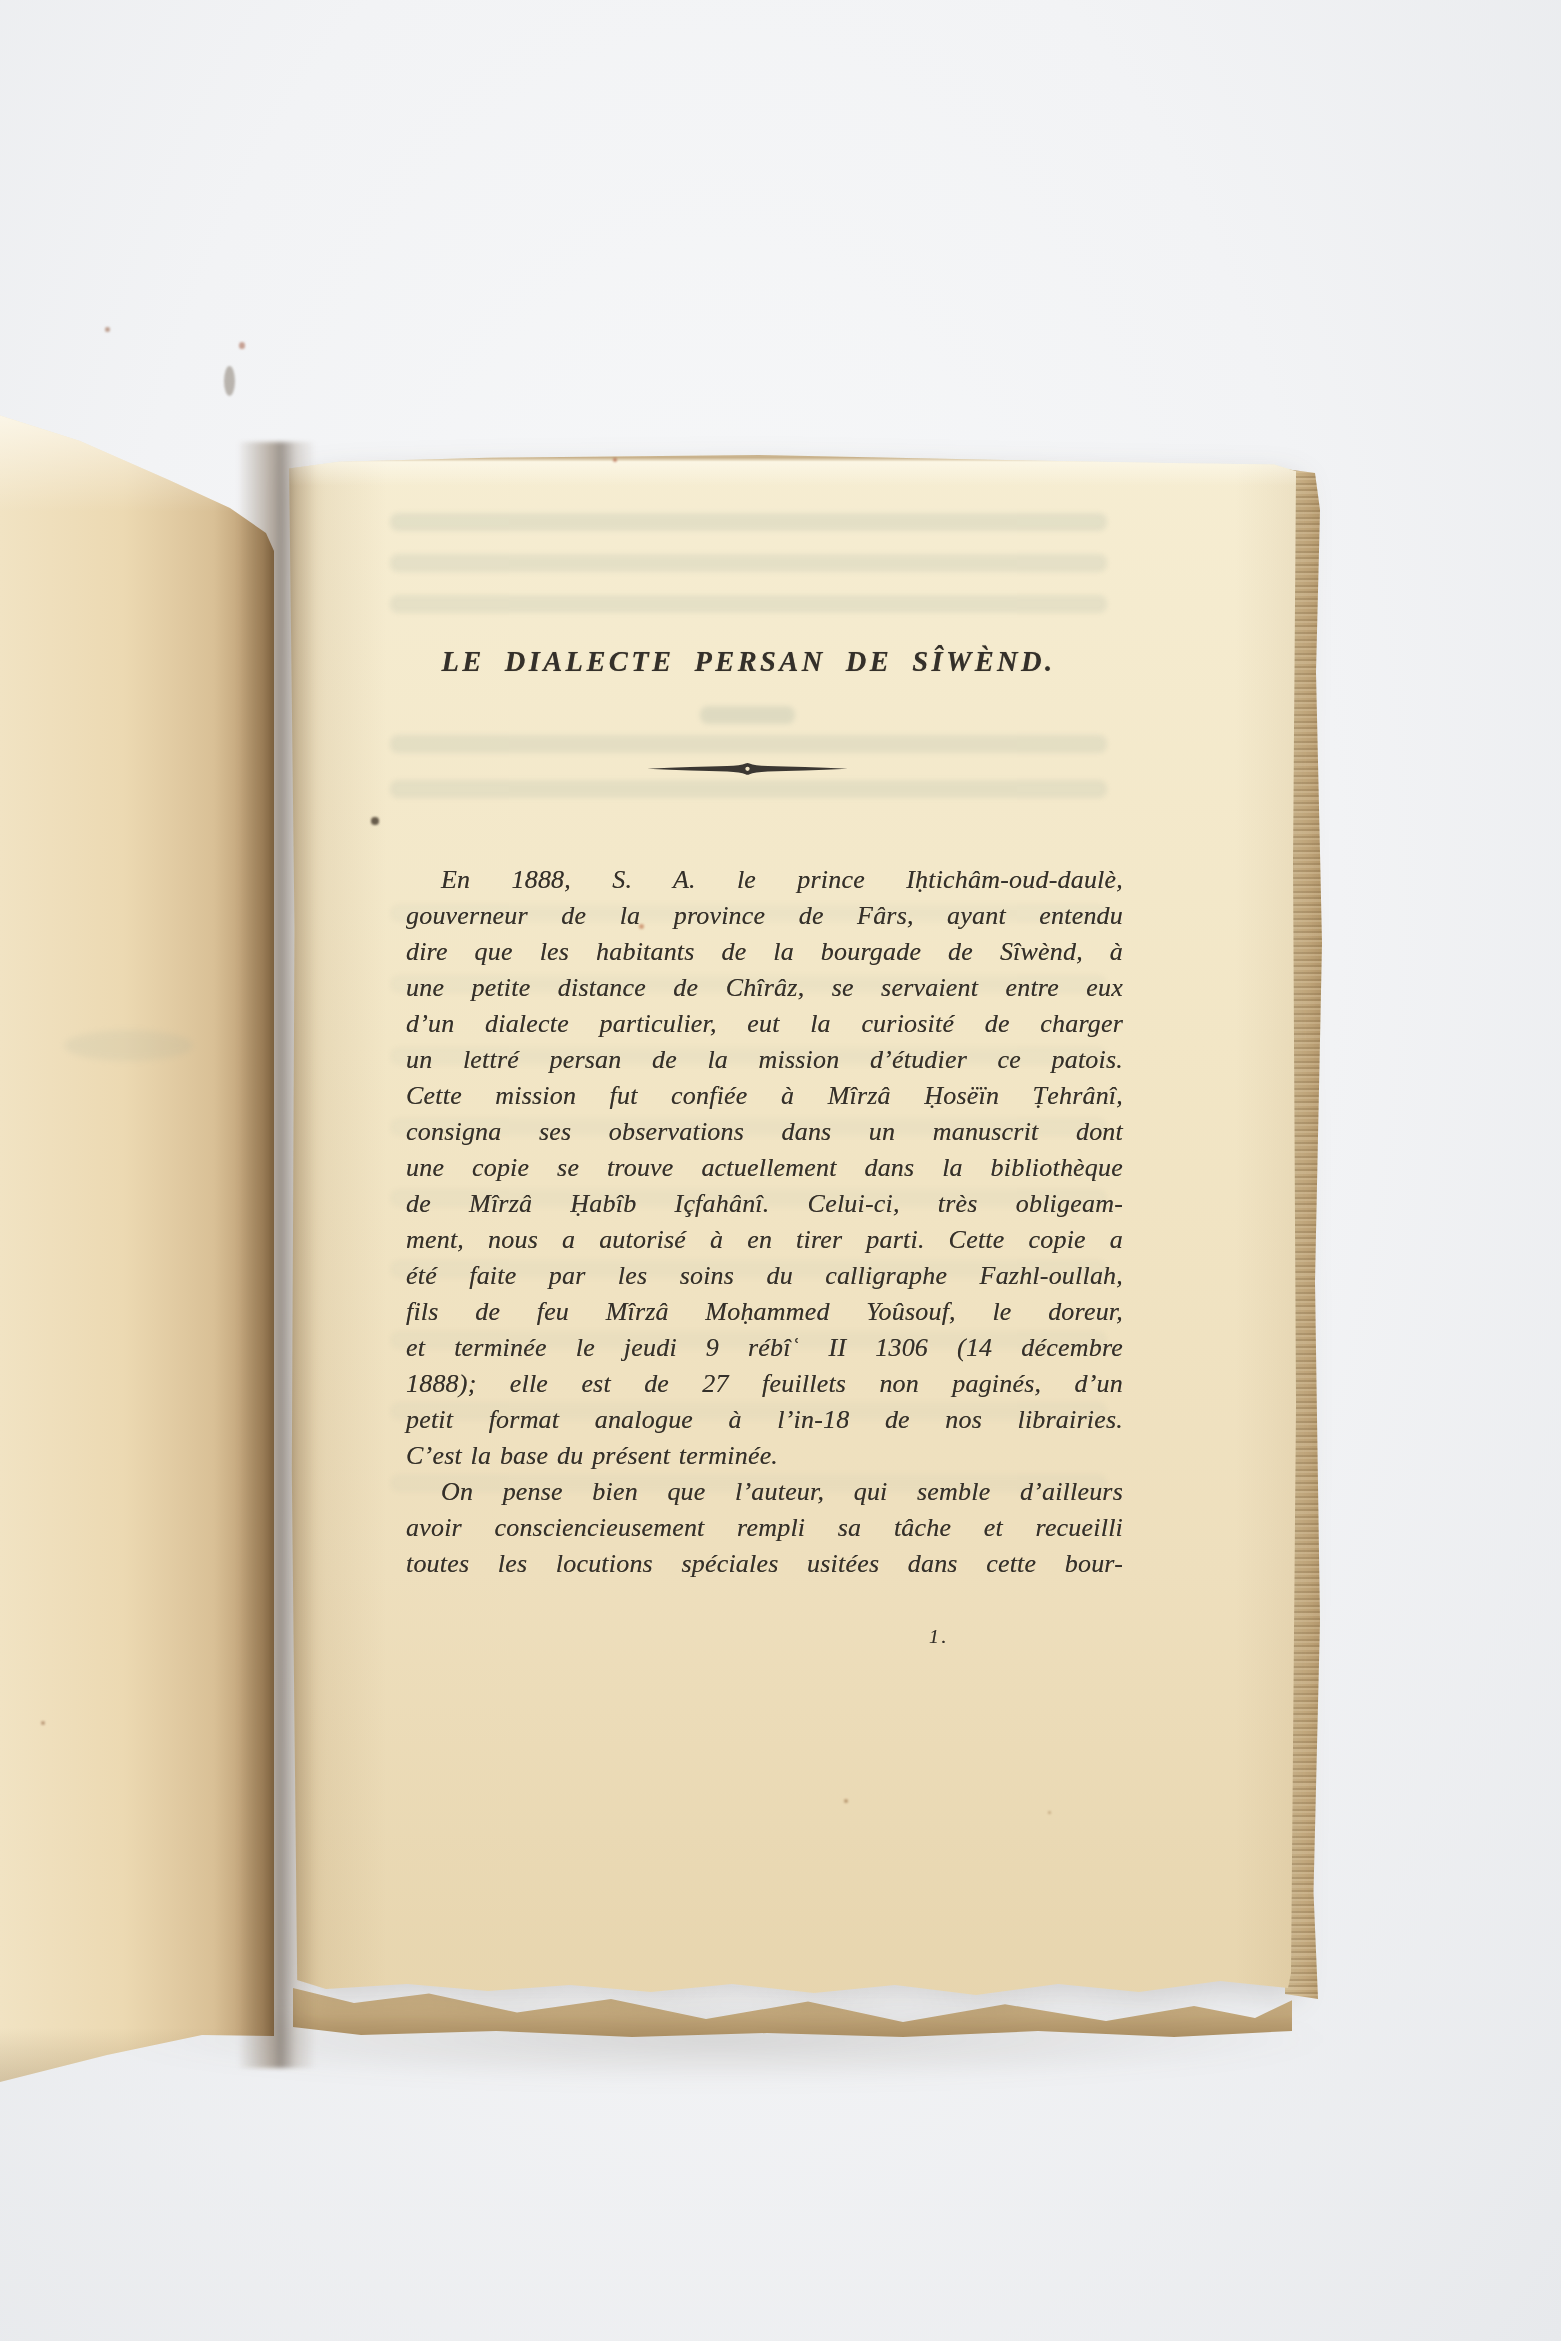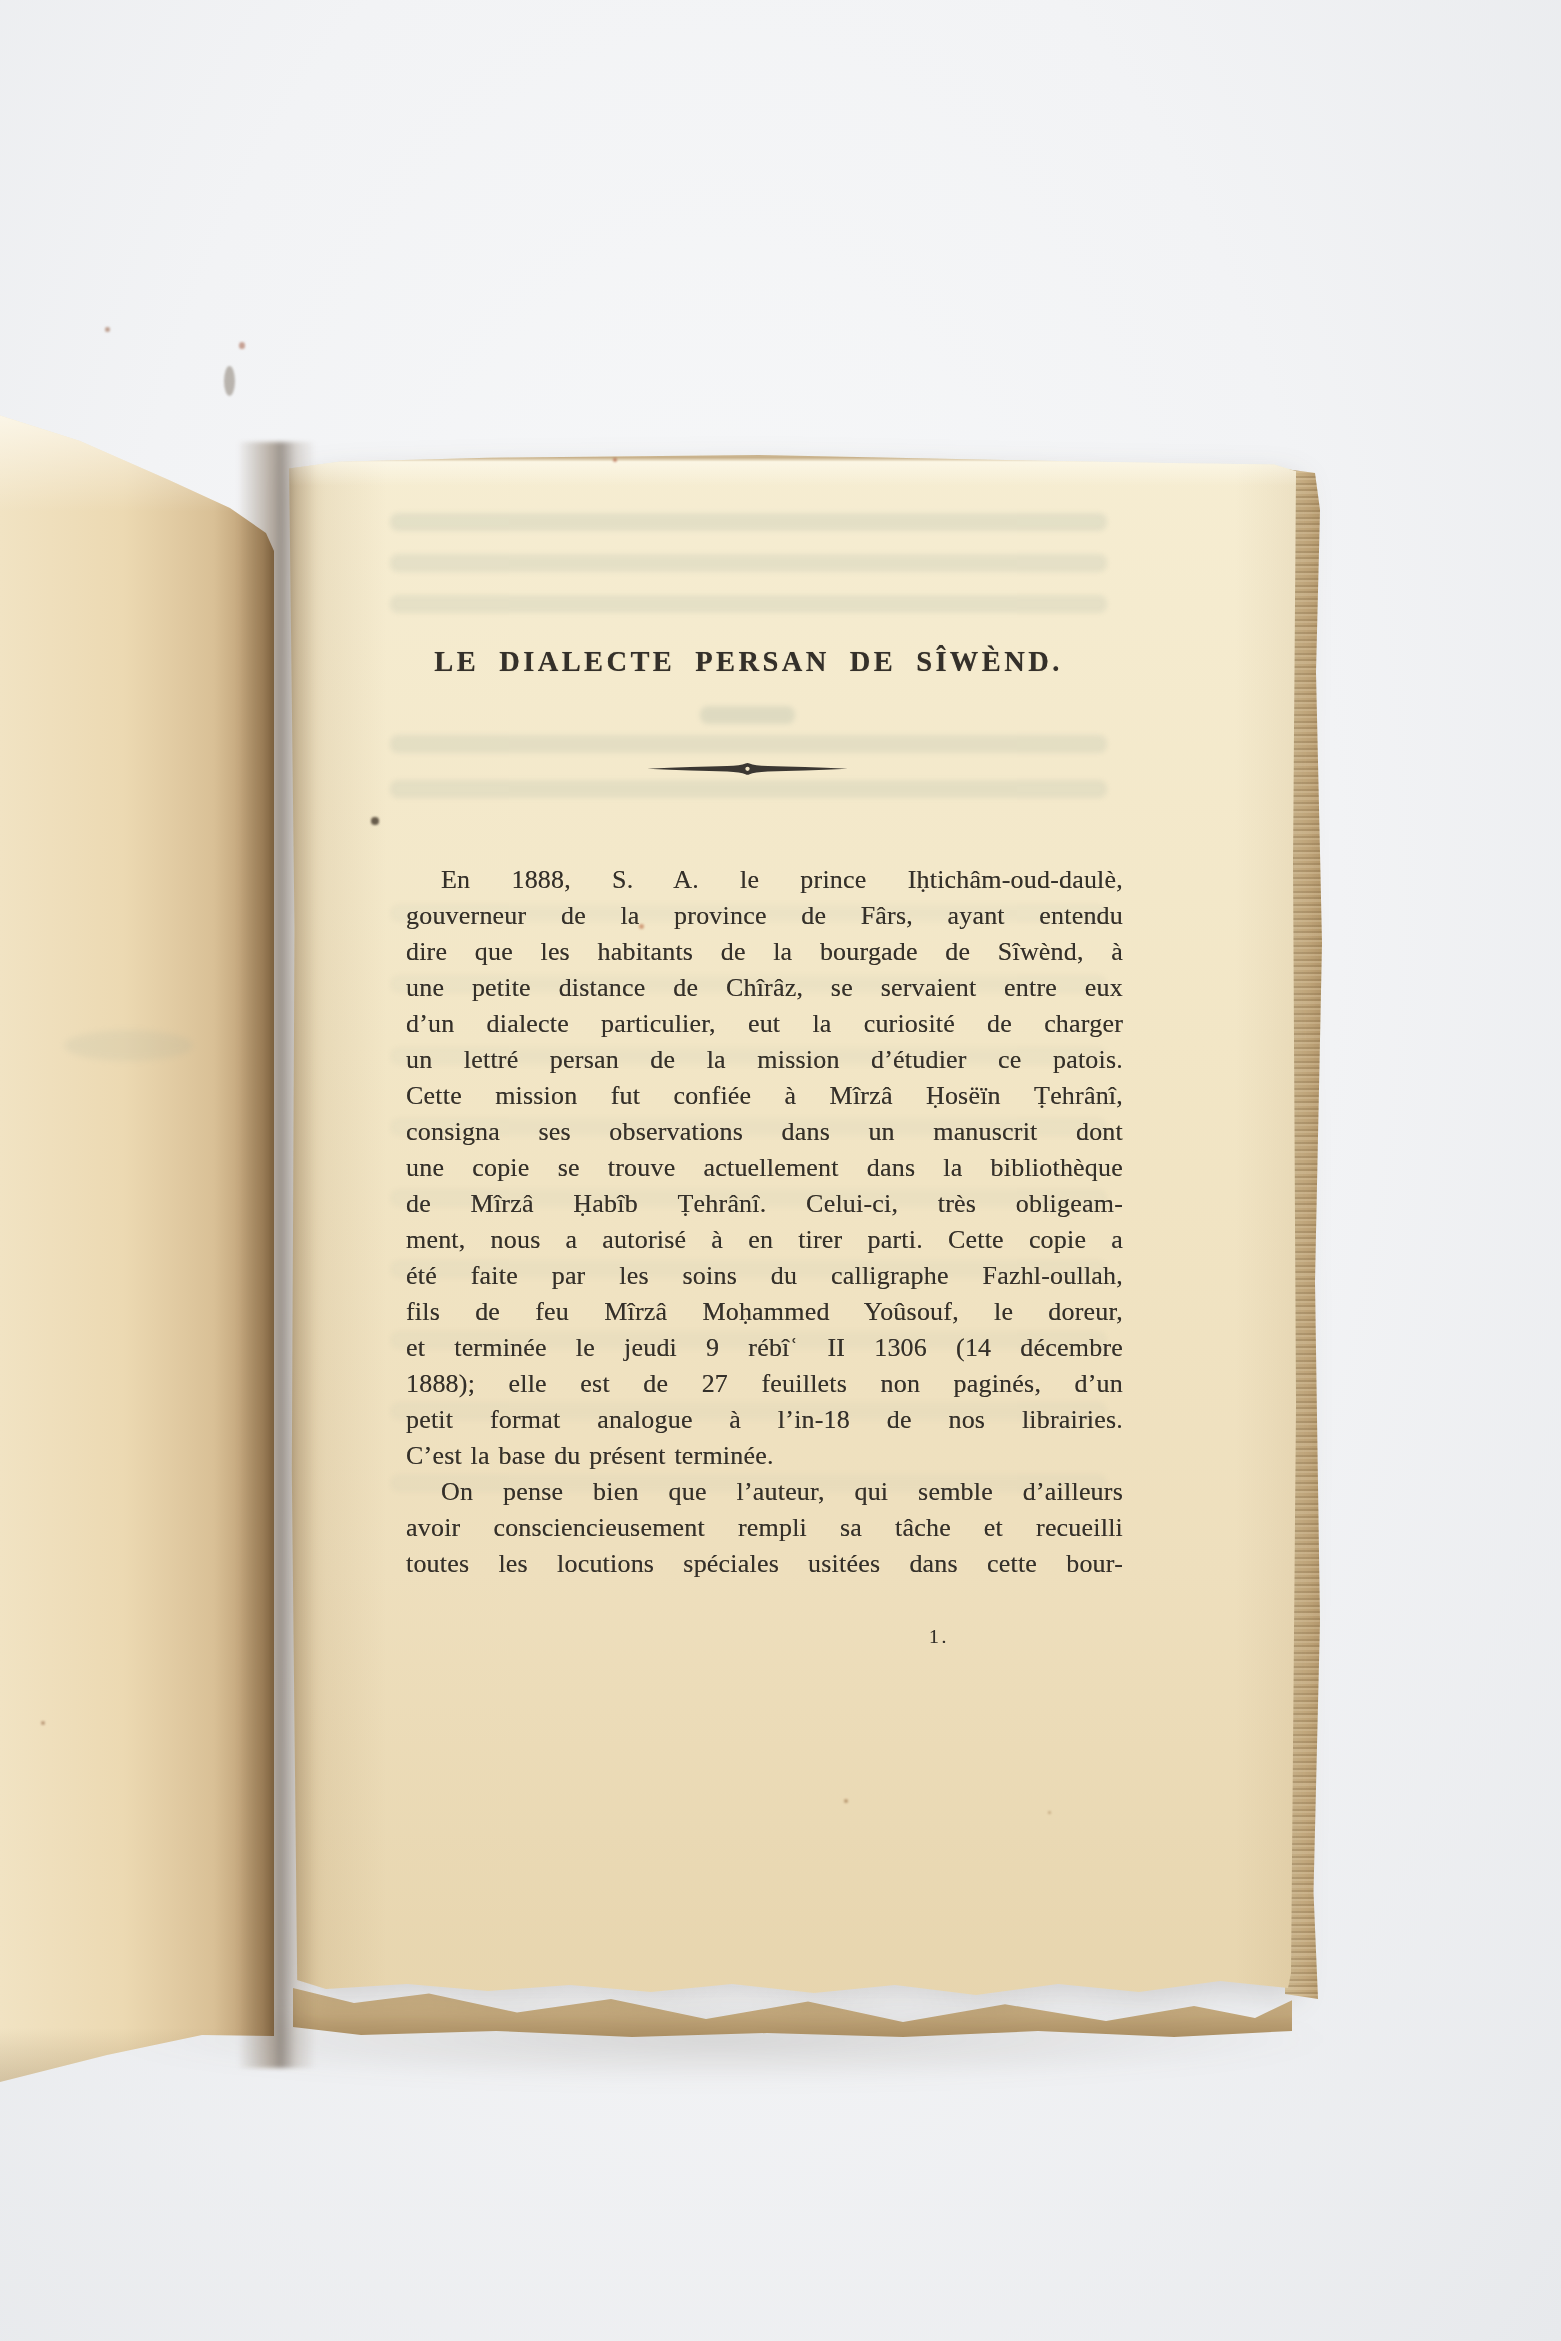--- a/index.html
+++ b/index.html
@@ -33,21 +33,21 @@
     background:linear-gradient(180deg,#d3b98c 0%,#c3a87c 55%,#a98d62 100%);
     clip-path:polygon(0 4.1px,61px 19px,136px 9.5px,224px 28.5px,318px 15px,413px 35px,515px 17.6px,610px 38px,712px 20.3px,813px 37px,901px 22px,962px 34px,999px 16.3px,999px 47px,881px 53px,745px 47px,610px 53px,474px 49px,339px 53px,203px 47px,68px 51px,0 43px);}
   
   .page-wrap{position:absolute;left:285px;top:455px;width:1011px;height:1552px;z-index:2;
     filter:drop-shadow(6.8px 11px 15px rgba(60,50,35,.16));}
   .right-page{position:absolute;inset:0;
     background:
       linear-gradient(90deg,rgba(150,115,68,.30) 0,rgba(150,115,68,.10) 41px,rgba(150,115,68,0) 102px),
       linear-gradient(270deg,rgba(150,115,68,.10) 0,rgba(150,115,68,0) 61px),
       linear-gradient(180deg,#f6edd2 0%,var(--paper,#f2e6c6) 38%,#eedfbd 72%,#e7d5ae 100%);
-    clip-path:polygon(4.1px 13.6px,54px 6.8px,203px 2.7px,474px 0,745px 5.4px,881px 8.1px,989px 9.5px,1011px 16.3px,1008px 407px,1011px 949px,1006px 1518px,1003px 1533px,935px 1526px,854px 1537px,773px 1529px,691px 1540px,610px 1530px,529px 1538px,447px 1529px,366px 1537px,285px 1530px,203px 1536px,122px 1529px,41px 1534px,12.2px 1525px,6.8px 1016px,9.5px 474px);}
+    clip-path:polygon(4.1px 13.6px,54px 6.8px,203px 2.7px,474px 0,745px 5.4px,881px 8.1px,989px 9.5px,1011px 16.3px,1008px 407px,1011px 949px,1006px 1518px,1003px 1533px,935px 1526px,854px 1537px,773px 1529px,691px 1540px,610px 1530px,529px 1538px,447px 1529px,366px 1537px,285px 1530px,203px 1536px,122px 1529px,41px 1534px,12.2px 1525px,6.8px 1016px,9.5px 474px);font-style:italic;}
   .right-page::before{content:"";position:absolute;left:0;top:0;width:100%;height:31px;
     background:linear-gradient(180deg,rgba(164,130,84,.55) 0 2.7px,rgba(255,253,244,.55) 6.8px,rgba(255,253,244,0) 100%);}
   
   .gutter{position:absolute;left:237px;top:442px;width:79px;height:1626px;z-index:3;pointer-events:none;
     background:linear-gradient(90deg,rgba(80,58,34,0) 0%,rgba(92,68,40,.38) 42%,rgba(58,40,22,.46) 55%,rgba(92,68,40,.18) 75%,rgba(80,58,34,0) 100%);
     filter:blur(2px);}
   
   .title{position:absolute;left:105px;top:191px;width:717px;margin:0;
     text-align:center;font-size:28.5px;line-height:1.1;font-weight:700;
     letter-spacing:3.4px;word-spacing:9.5px;color:var(--ink,#34302a);
@@ -110,21 +110,21 @@
       <div class="pagebody">
           <div class="line indent">En 1888, S. A. le prince Iḥtichâm-oud-daulè,</div>
           <div class="line">gouverneur de la province de Fârs, ayant entendu</div>
           <div class="line">dire que les habitants de la bourgade de Sîwènd, à</div>
           <div class="line">une petite distance de Chîrâz, se servaient entre eux</div>
           <div class="line">d’un dialecte particulier, eut la curiosité de charger</div>
           <div class="line">un lettré persan de la mission d’étudier ce patois.</div>
           <div class="line">Cette mission fut confiée à Mîrzâ Ḥosëïn Ṭehrânî,</div>
           <div class="line">consigna ses observations dans un manuscrit dont</div>
           <div class="line">une copie se trouve actuellement dans la bibliothèque</div>
-          <div class="line">de Mîrzâ Ḥabîb Ṭehrânî. Celui-ci, très obligeam-</div>
+          <div class="line">de Mîrzâ Ḥabîb Içfahânî. Celui-ci, très obligeam-</div>
           <div class="line">ment, nous a autorisé à en tirer parti. Cette copie a</div>
           <div class="line">été faite par les soins du calligraphe Fazhl-oullah,</div>
           <div class="line">fils de feu Mîrzâ Moḥammed Yoûsouf, le doreur,</div>
           <div class="line">et terminée le jeudi 9 rébîʿ II 1306 (14 décembre</div>
           <div class="line">1888); elle est de 27 feuillets non paginés, d’un</div>
           <div class="line">petit format analogue à l’in-18 de nos librairies.</div>
           <div class="line endline">C’est la base du présent terminée.</div>
           <div class="line indent">On pense bien que l’auteur, qui semble d’ailleurs</div>
           <div class="line">avoir consciencieusement rempli sa tâche et recueilli</div>
           <div class="line">toutes les locutions spéciales usitées dans cette bour-</div>

